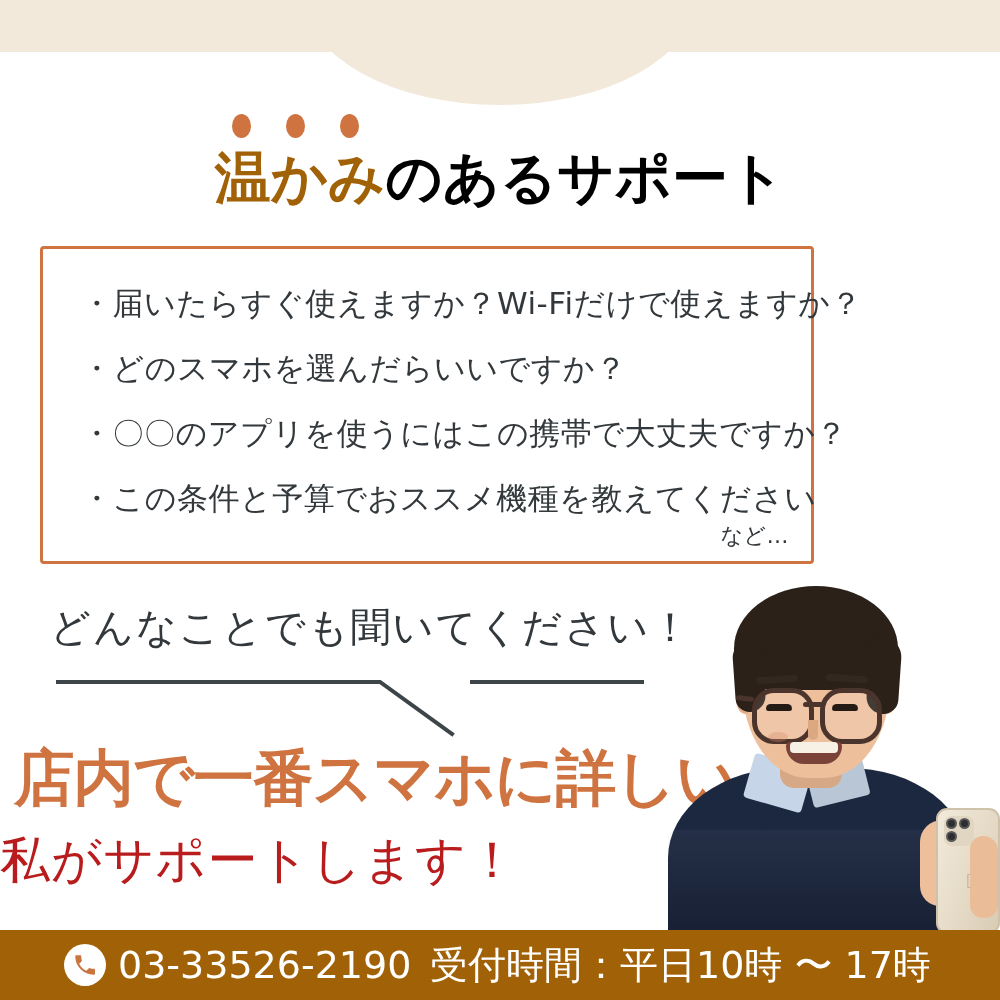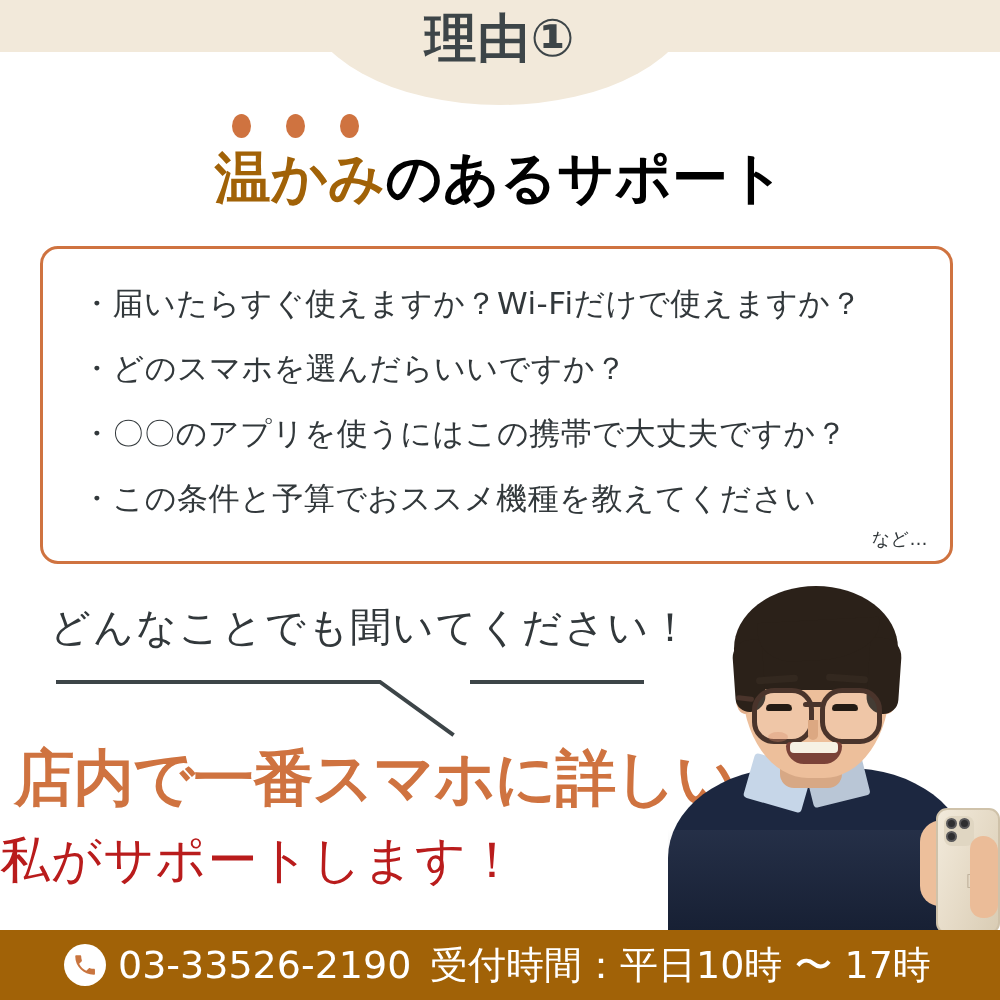--- a/index.html
+++ b/index.html
@@ -49,39 +49,39 @@
     font-size:56px;line-height:66px;
     font-weight:bold;
     white-space:nowrap;
     letter-spacing:0px;
   }
   .headline .hl-orange{color:#a16207;}
   .headline .hl-dark{color:#000000;}
 
   
   .qbox{
-    position:absolute;left:40px;top:246px;width:913px;height:318px;
+    position:absolute;left:40px;top:246px;width:774px;height:318px;
     border:3px solid #CF7340;
-    border-radius:18px;
+    border-radius:4px;
     box-sizing:border-box;
     background:#fff;
   }
   .qlist{
     position:absolute;left:38px;top:22px;width:850px;
   }
   .qitem{
     font-size:31px;
     line-height:65px;
     color:#32383B;
     white-space:nowrap;
     letter-spacing:0.5px;
   }
   .qnado{
     position:absolute;right:22px;bottom:10px;
-    font-size:18px;
+    font-size:22px;
     color:#32383B;
     letter-spacing:0.5px;
   }
 
   
   .askline{
     position:absolute;left:50px;top:600px;width:620px;
     font-size:40px;line-height:54px;
     color:#32383B;
     white-space:nowrap;
@@ -244,21 +244,20 @@
   }
 </style>
 </head>
 <body>
 
 <div id="page">
 
   <div class="banner">
     <div class="banner-bulge"></div>
   </div>
-  <div class="banner-title">理由①</div>
 
   <div class="dots">
     <span class="dot d1"></span>
     <span class="dot d2"></span>
     <span class="dot d3"></span>
   </div>
 
   <div class="headline">
     <span class="hl-orange">温かみ</span><span class="hl-dark">のあるサポート</span>
   </div>

